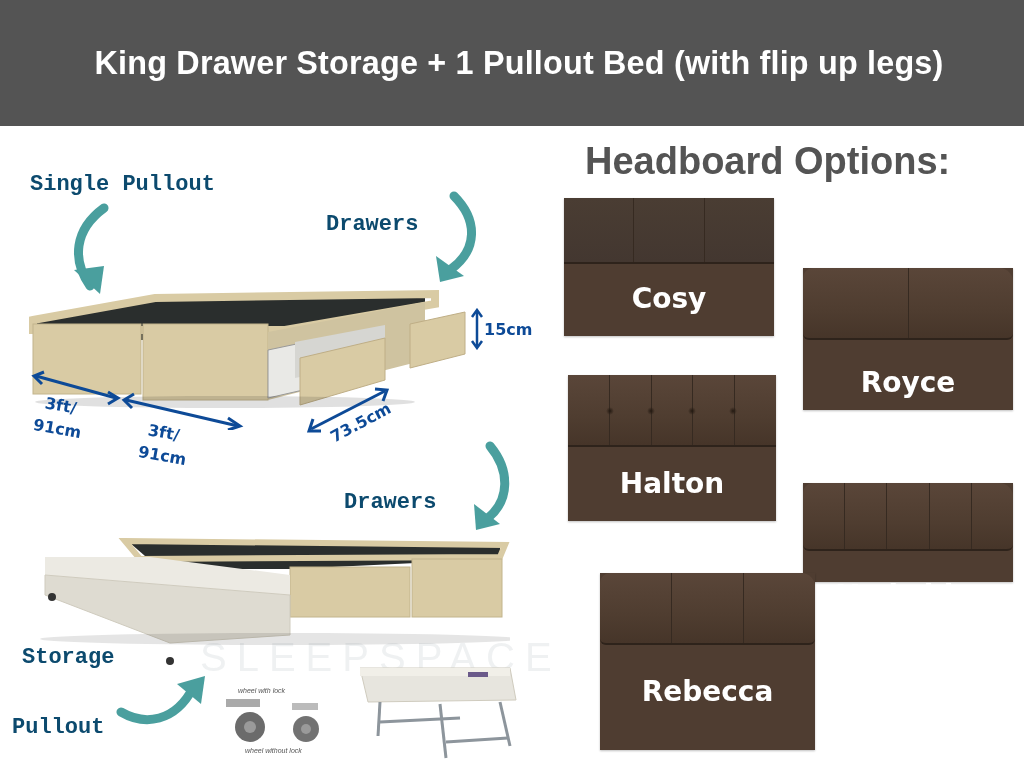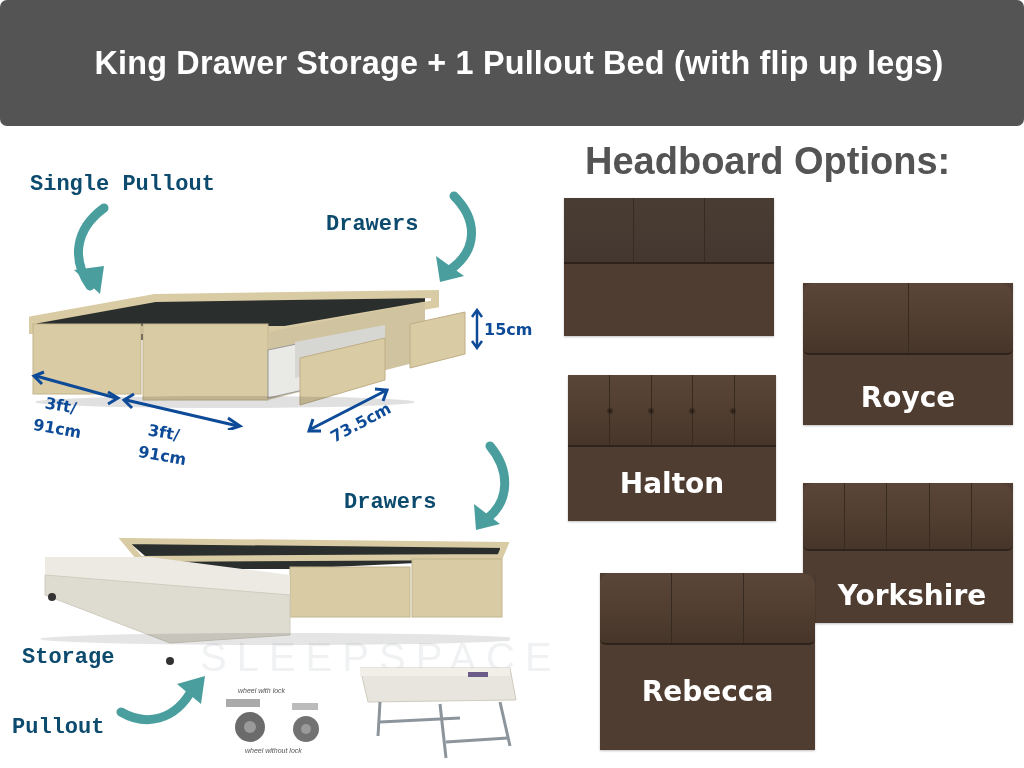--- a/index.html
+++ b/index.html
@@ -1,20 +1,20 @@
 <!DOCTYPE html>
 <html><head>
 <meta charset="utf-8">
 <style>
   * { box-sizing: border-box; margin: 0; padding: 0; }
   html, body { width: 1024px; height: 768px; overflow: hidden; background: #ffffff; }
   body { position: relative; font-family: "Liberation Sans", sans-serif; }
 
   .banner { position: absolute; left: 0; top: 0; width: 1024px; height: 126px; background: #545454;
-    display: flex; align-items: center; justify-content: center; border-radius: 7px; }
+    display: flex; align-items: center; justify-content: center; }
   .banner h1 { color: #ffffff; font-family: "Liberation Sans", sans-serif; font-weight: bold;
     font-size: 33px; letter-spacing: 0.2px; transform: scaleX(0.98); padding-left: 14px; }
 
   .label-blue { position: absolute; color: #0c4a6e; font-family: Liberation Mono, monospace; font-weight: bold; white-space: nowrap; }
   .dim { position: absolute; color: #0d4a97; font-family: "DejaVu Sans", sans-serif; font-weight: bold; font-size: 16px; line-height: 1.35; white-space: nowrap; }
 
   .abs { position: absolute; }
 
   .hb-title { position: absolute; left: 585px; top: 140px; color: #545454; font-family: "Liberation Sans", sans-serif;
     font-weight: bold; font-size: 38px; white-space: nowrap; }
@@ -150,23 +150,24 @@
 </svg>
 
 <div class="hb-title">Headboard Options:</div>
 
 <div class="headboard" style="left:564px; top:198px; width:210px; height:138px;">
   <div class="hb-top" style="height:66px; background:linear-gradient(#4a3d33,#433730);">
     <div class="hb-panel"></div>
       <div class="hb-panel"></div>
       <div class="hb-panel"></div>
   </div>
-</div>
-
-<div class="headboard" style="left:803px; top:268px; width:210px; height:142px;margin-top:15px;">
+  <div class="hb-name" style="top:84px;">Cosy</div>
+</div>
+
+<div class="headboard" style="left:803px; top:268px; width:210px; height:142px;">
   <div class="hb-top round" style="height:72px;">
     <div class="hb-panel"></div>
       <div class="hb-panel"></div>
   </div>
   <div class="hb-name" style="top:98px;">Royce</div>
 </div>
 
 <div class="headboard" style="left:568px; top:375px; width:208px; height:146px;">
   <div class="hb-top" style="height:72px;">
     <div class="hb-panel"></div>
@@ -175,21 +176,21 @@
       <div class="hb-panel"></div>
       <div class="hb-panel"></div>
   </div>
   <span class="tuft" style="left:38px; top:32px;"></span>
   <span class="tuft" style="left:79px; top:32px;"></span>
   <span class="tuft" style="left:120px; top:32px;"></span>
   <span class="tuft" style="left:161px; top:32px;"></span>
   <div class="hb-name" style="top:92px;">Halton</div>
 </div>
 
-<div class="headboard" style="left:803px; top:483px; width:210px; height:140px;">
+<div class="headboard" style="left:803px; top:483px; width:210px; height:99px;">
   <div class="hb-top round" style="height:68px;">
     <div class="hb-panel"></div>
       <div class="hb-panel"></div>
       <div class="hb-panel"></div>
       <div class="hb-panel"></div>
       <div class="hb-panel"></div>
   </div>
   <div class="hb-name" style="top:96px; left:8px;">Yorkshire</div>
 </div>
 

